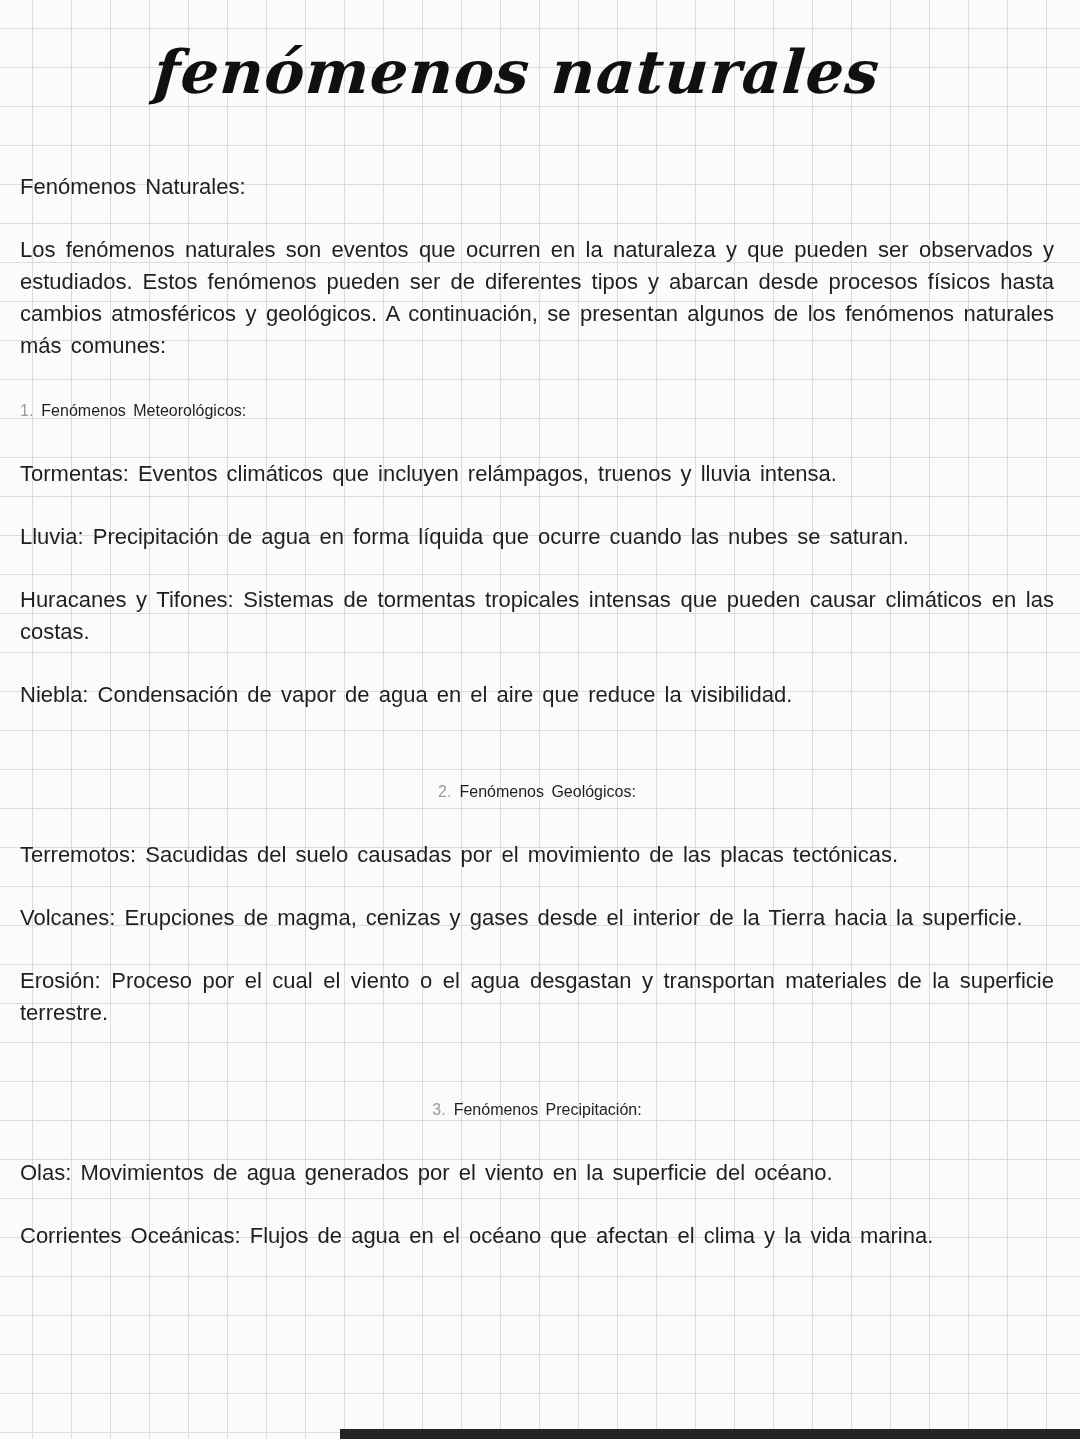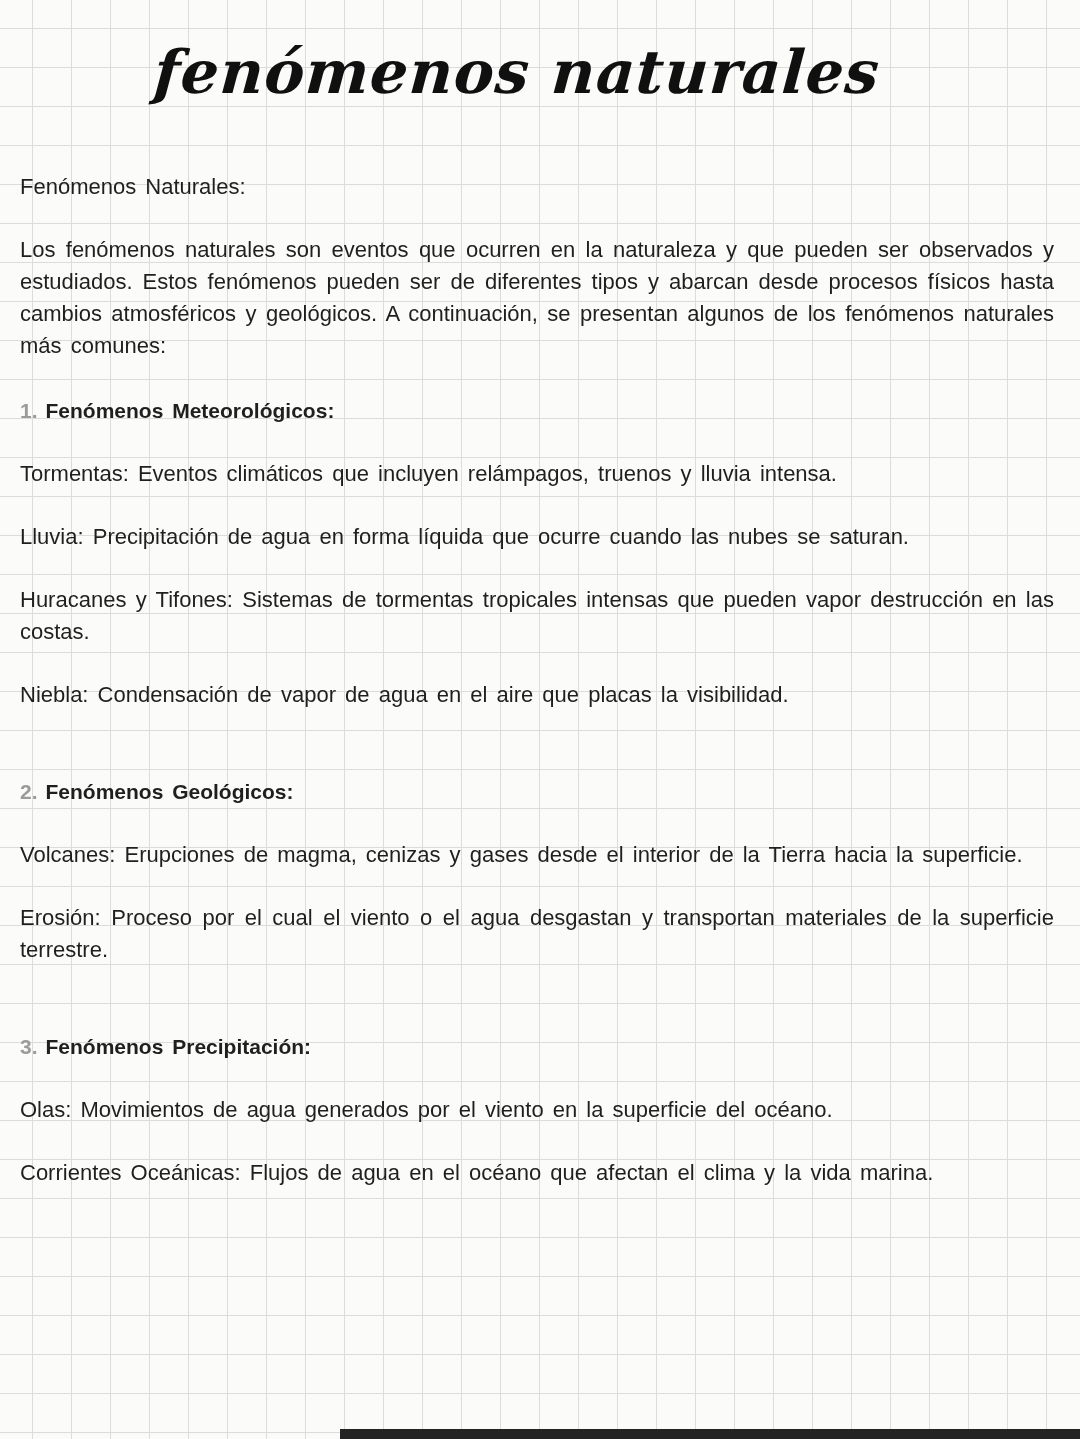--- a/index.html
+++ b/index.html
@@ -39,28 +39,28 @@
 
   .para {
     font-size: 22px;
     line-height: 32px;
     text-align: justify;
     word-spacing: 3px;
     margin-bottom: 31px;
   }
 
   .section-heading {
-    font-size: 21px;
+    font-size: 16px;
     line-height: 32px;
-    font-weight: 700;
+    font-weight: 400;
     word-spacing: 3px;
     margin: 33px 0 31px 0;
   }
 
-  .section-heading.gap-large { margin-top: 65px; }
+  .section-heading.gap-large { margin-top: 65px; text-align: center; }
 
   .section-heading .num {
     color: #9b9b9b;
     margin-right: 8px;
   }
 
   .bottom-bar {
     position: absolute;
     bottom: 0;
     left: 340px;
@@ -77,25 +77,26 @@
   <h1 class="title">fenómenos naturales</h1>
 
   <p class="para">Fenómenos  Naturales:</p>
 
   <p class="para">Los fenómenos naturales son eventos que ocurren en la naturaleza y que pueden ser observados y estudiados. Estos fenómenos pueden ser de diferentes tipos y abarcan desde procesos físicos hasta cambios atmosféricos y geológicos. A continuación, se presentan algunos de los fenómenos naturales más comunes:</p>
 
   <h2 class="section-heading"><span class="num">1.</span><span>Fenómenos  Meteorológicos:</span></h2>
 
   <p class="para">Tormentas: Eventos climáticos que incluyen relámpagos, truenos y lluvia intensa.</p>
   <p class="para">Lluvia: Precipitación de agua en forma líquida que ocurre cuando las nubes se saturan.</p>
-  <p class="para">Huracanes y Tifones: Sistemas de tormentas tropicales intensas que pueden vapor destrucción en las costas.</p>
-  <p class="para">Niebla: Condensación de vapor de agua en el aire que placas la visibilidad.</p>
+  <p class="para">Huracanes y Tifones: Sistemas de tormentas tropicales intensas que pueden causar climáticos en las costas.</p>
+  <p class="para">Niebla: Condensación de vapor de agua en el aire que reduce la visibilidad.</p>
 
   <h2 class="section-heading gap-large"><span class="num">2.</span><span>Fenómenos  Geológicos:</span></h2>
 
+  <p class="para">Terremotos: Sacudidas del suelo causadas por el movimiento de las placas tectónicas.</p>
   <p class="para">Volcanes: Erupciones de magma, cenizas y gases desde el interior de la Tierra hacia la superficie.</p>
   <p class="para">Erosión: Proceso por el cual el viento o el agua desgastan y transportan materiales de la superficie terrestre.</p>
 
   <h2 class="section-heading gap-large"><span class="num">3.</span><span>Fenómenos  Precipitación:</span></h2>
 
   <p class="para">Olas: Movimientos de agua generados por el viento en la superficie del océano.</p>
   <p class="para">Corrientes Oceánicas: Flujos de agua en el océano que afectan el clima y la vida marina.</p>
 
   <div class="bottom-bar"></div>
 

